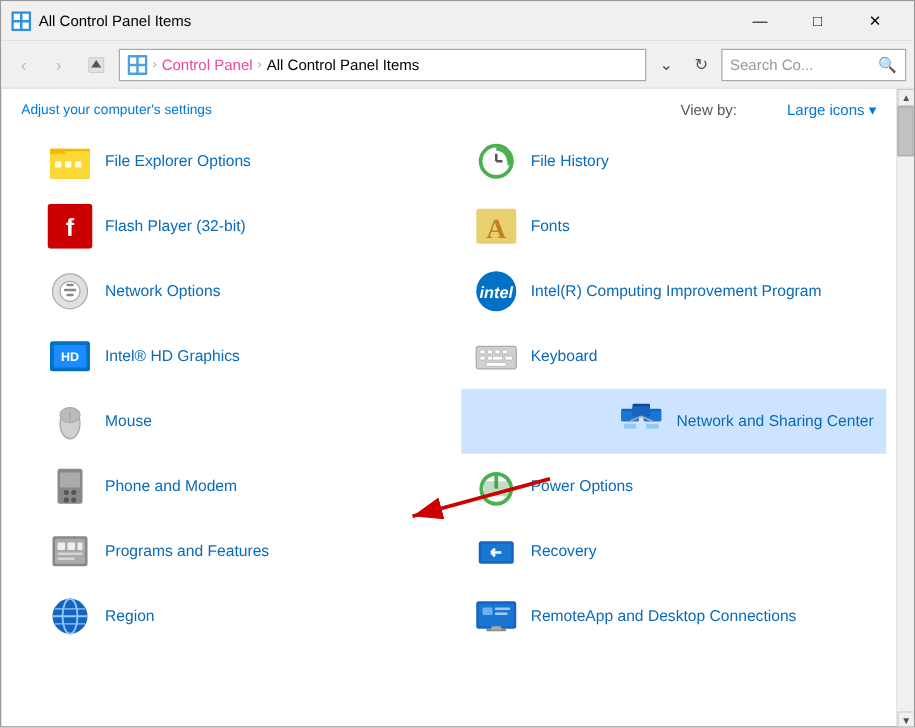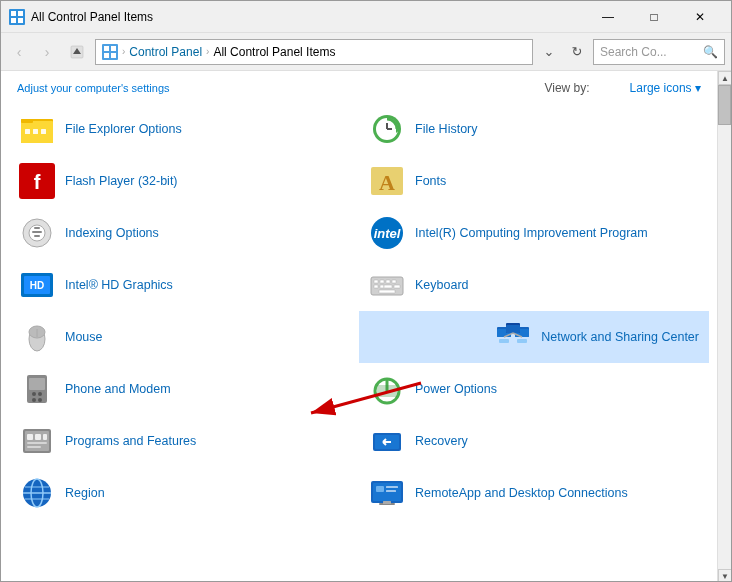--- a/index.html
+++ b/index.html
@@ -81,36 +81,36 @@
       height: 26px;
       background: #fff;
       border: 1px solid #aaa;
       display: flex;
       align-items: center;
       padding: 0 6px;
       gap: 4px;
       font-size: 12px;
     }
     .breadcrumb-sep { color: #aaa; font-size: 10px; }
-    .breadcrumb-link { color: #0369a1; text-decoration: none; }
+    .breadcrumb-link { color: #ec4899; text-decoration: none; }
     .refresh-btn {
       width: 24px;
       height: 24px;
       display: flex;
       align-items: center;
       justify-content: center;
       cursor: pointer;
       background: transparent;
       border: none;
       font-size: 13px;
       color: #555;
     }
     .search-box {
       height: 26px;
-      width: 132px;
+      width: 148px;
       border: 1px solid #aaa;
       background: #fff;
       display: flex;
       align-items: center;
       padding: 0 6px;
       gap: 4px;
       font-size: 12px;
       color: #999;
     }
 
@@ -218,20 +218,21 @@
       position: absolute;
       top: 0;
       width: 100%;
       height: 40px;
       background: #c1c1c1;
       border: 1px solid #aaa;
     }
 
     .items-container {
       position: relative;
+      margin-left: 19px;
     }
   </style>
 </head>
 <body>
 
 <div class="title-bar">
   <svg class="title-bar-icon" viewBox="0 0 16 16">
     <rect width="16" height="16" rx="1" fill="#0078d7" opacity="0.8"></rect>
     <rect x="2" y="2" width="5" height="5" fill="#fff"></rect>
     <rect x="9" y="2" width="5" height="5" fill="#fff"></rect>
@@ -341,21 +342,21 @@
         <div class="control-item">
           <div class="item-icon">
             <svg width="36" height="36" viewBox="0 0 36 36">
               <circle cx="18" cy="18" r="14" fill="#e0e0e0" stroke="#aaa" stroke-width="1"></circle>
               <circle cx="18" cy="18" r="8" fill="#fff" stroke="#aaa" stroke-width="1"></circle>
               <rect x="15" y="12" width="6" height="2" rx="1" fill="#888"></rect>
               <rect x="13" y="16" width="10" height="2" rx="1" fill="#888"></rect>
               <rect x="15" y="20" width="6" height="2" rx="1" fill="#888"></rect>
             </svg>
           </div>
-          <span class="item-label">Indexing Options</span>
+          <span class="item-label">Network Options</span>
         </div>
 
         <div class="control-item">
           <div class="item-icon">
             <svg width="36" height="36" viewBox="0 0 36 36">
               <circle cx="18" cy="18" r="16" fill="#0071c5"></circle>
               <text x="18" y="23" text-anchor="middle" font-size="13" font-weight="bold" fill="#fff" font-family="Arial" font-style="italic">intel</text>
             </svg>
           </div>
           <span class="item-label">Intel(R) Computing Improvement Program</span>

